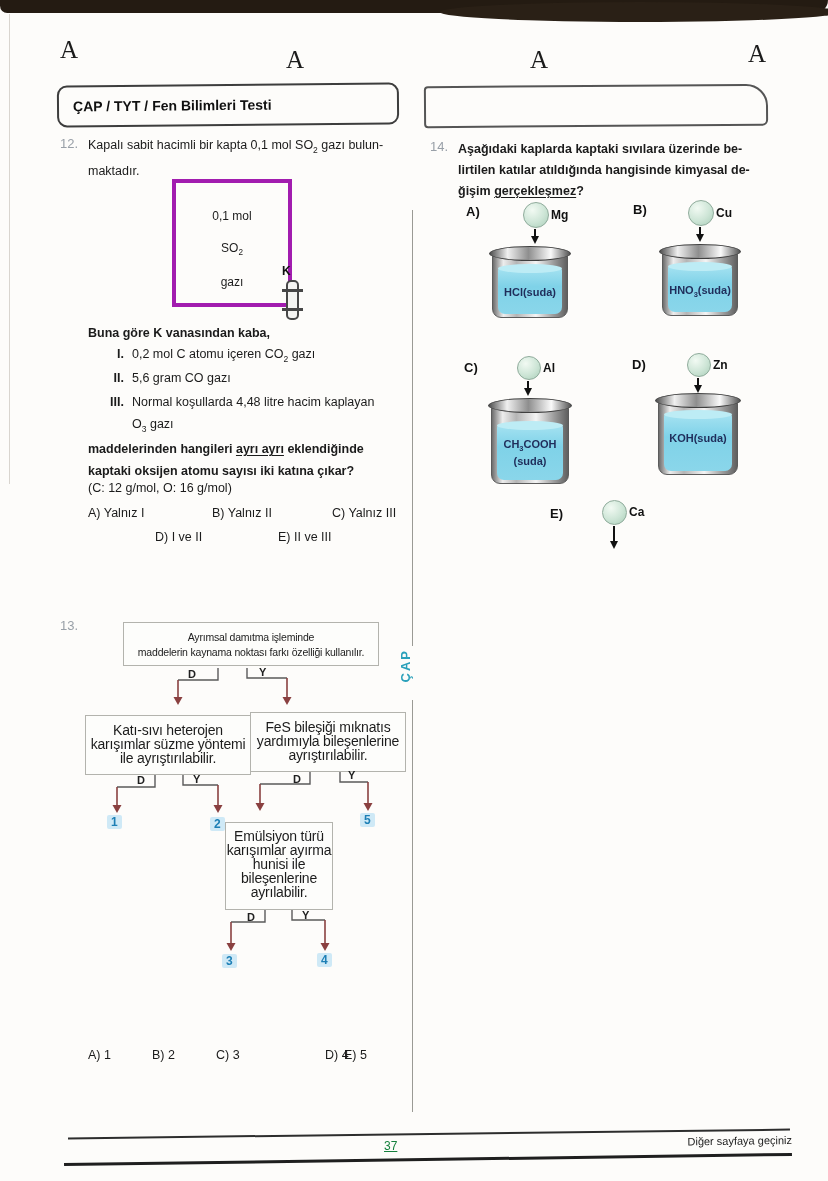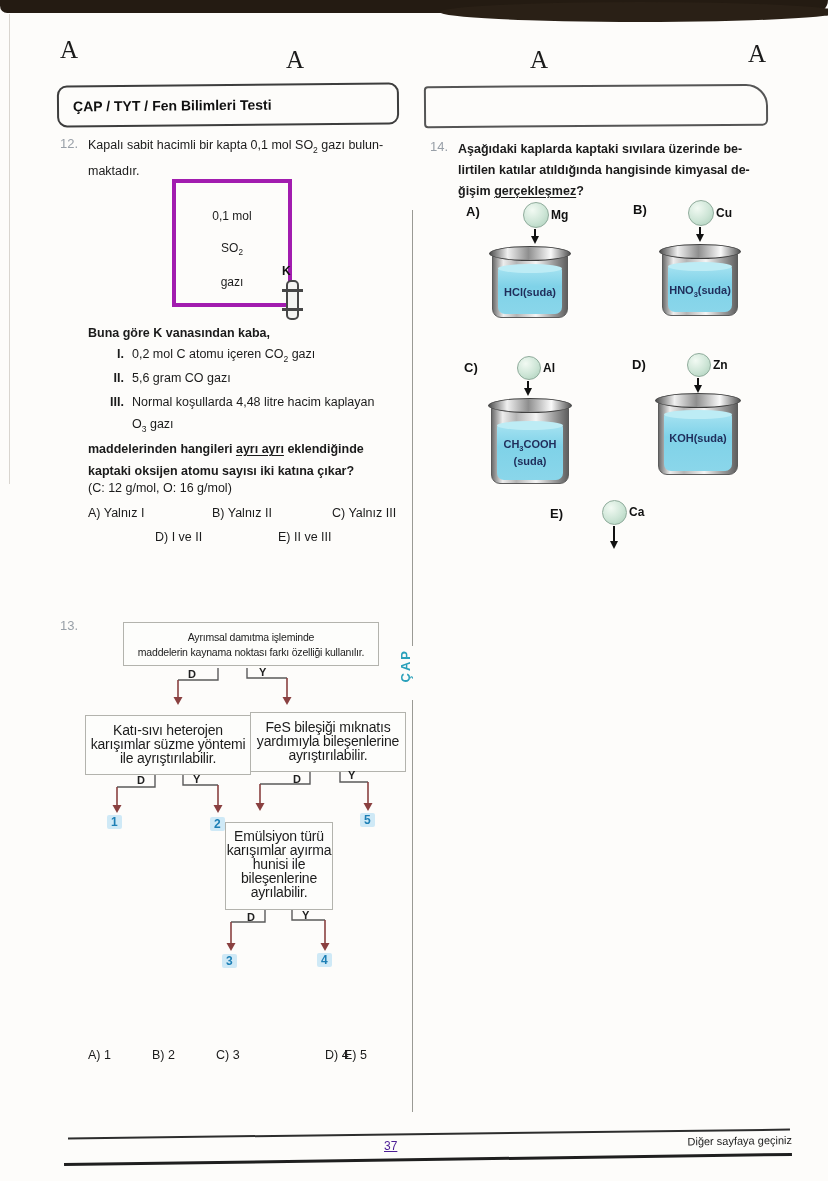--- a/index.html
+++ b/index.html
@@ -71,21 +71,21 @@
              background:linear-gradient(180deg,#a5e2f1,#7fd2e8 40%,#8ad6ea);}
   .bk-liquid:before{content:"";position:absolute;left:0;right:0;top:-4px;height:9px;border-radius:50%;background:#bdecf5;}
   .bk-label{position:absolute;left:-6px;right:-6px;text-align:center;font-weight:bold;font-size:11px;
             color:#1f2d5a;line-height:13px;}
   
   .divider{position:absolute;width:1px;background:#9a9a94;}
   .cap-logo{position:absolute;left:398px;top:649px;writing-mode:vertical-rl;transform:rotate(180deg);
             color:#2aa0ba;font-weight:bold;font-size:13px;letter-spacing:2px;}
   .f-line1{position:absolute;left:68px;top:1133px;width:722px;height:2px;background:#2d2d2d;transform:rotate(-0.7deg);}
   .f-line2{position:absolute;left:64px;top:1158px;width:728px;height:3px;background:#1f1f1f;transform:rotate(-0.8deg);}
-  .pagenum{position:absolute;left:384px;top:1139px;font-size:12px;color:#4c1d95;text-decoration:underline;}
+  .pagenum{position:absolute;left:384px;top:1139px;font-size:12px;color:#15803d;text-decoration:underline;}
   .nexthint{position:absolute;left:640px;top:1135px;width:152px;text-align:right;font-size:11px;color:#1a1a1a;
             transform:rotate(-0.8deg);}
 </style>
 </head>
 <body>
 
 <div class="page">
 
   <div class="topbar"></div>
   <div class="topbar2"></div>

